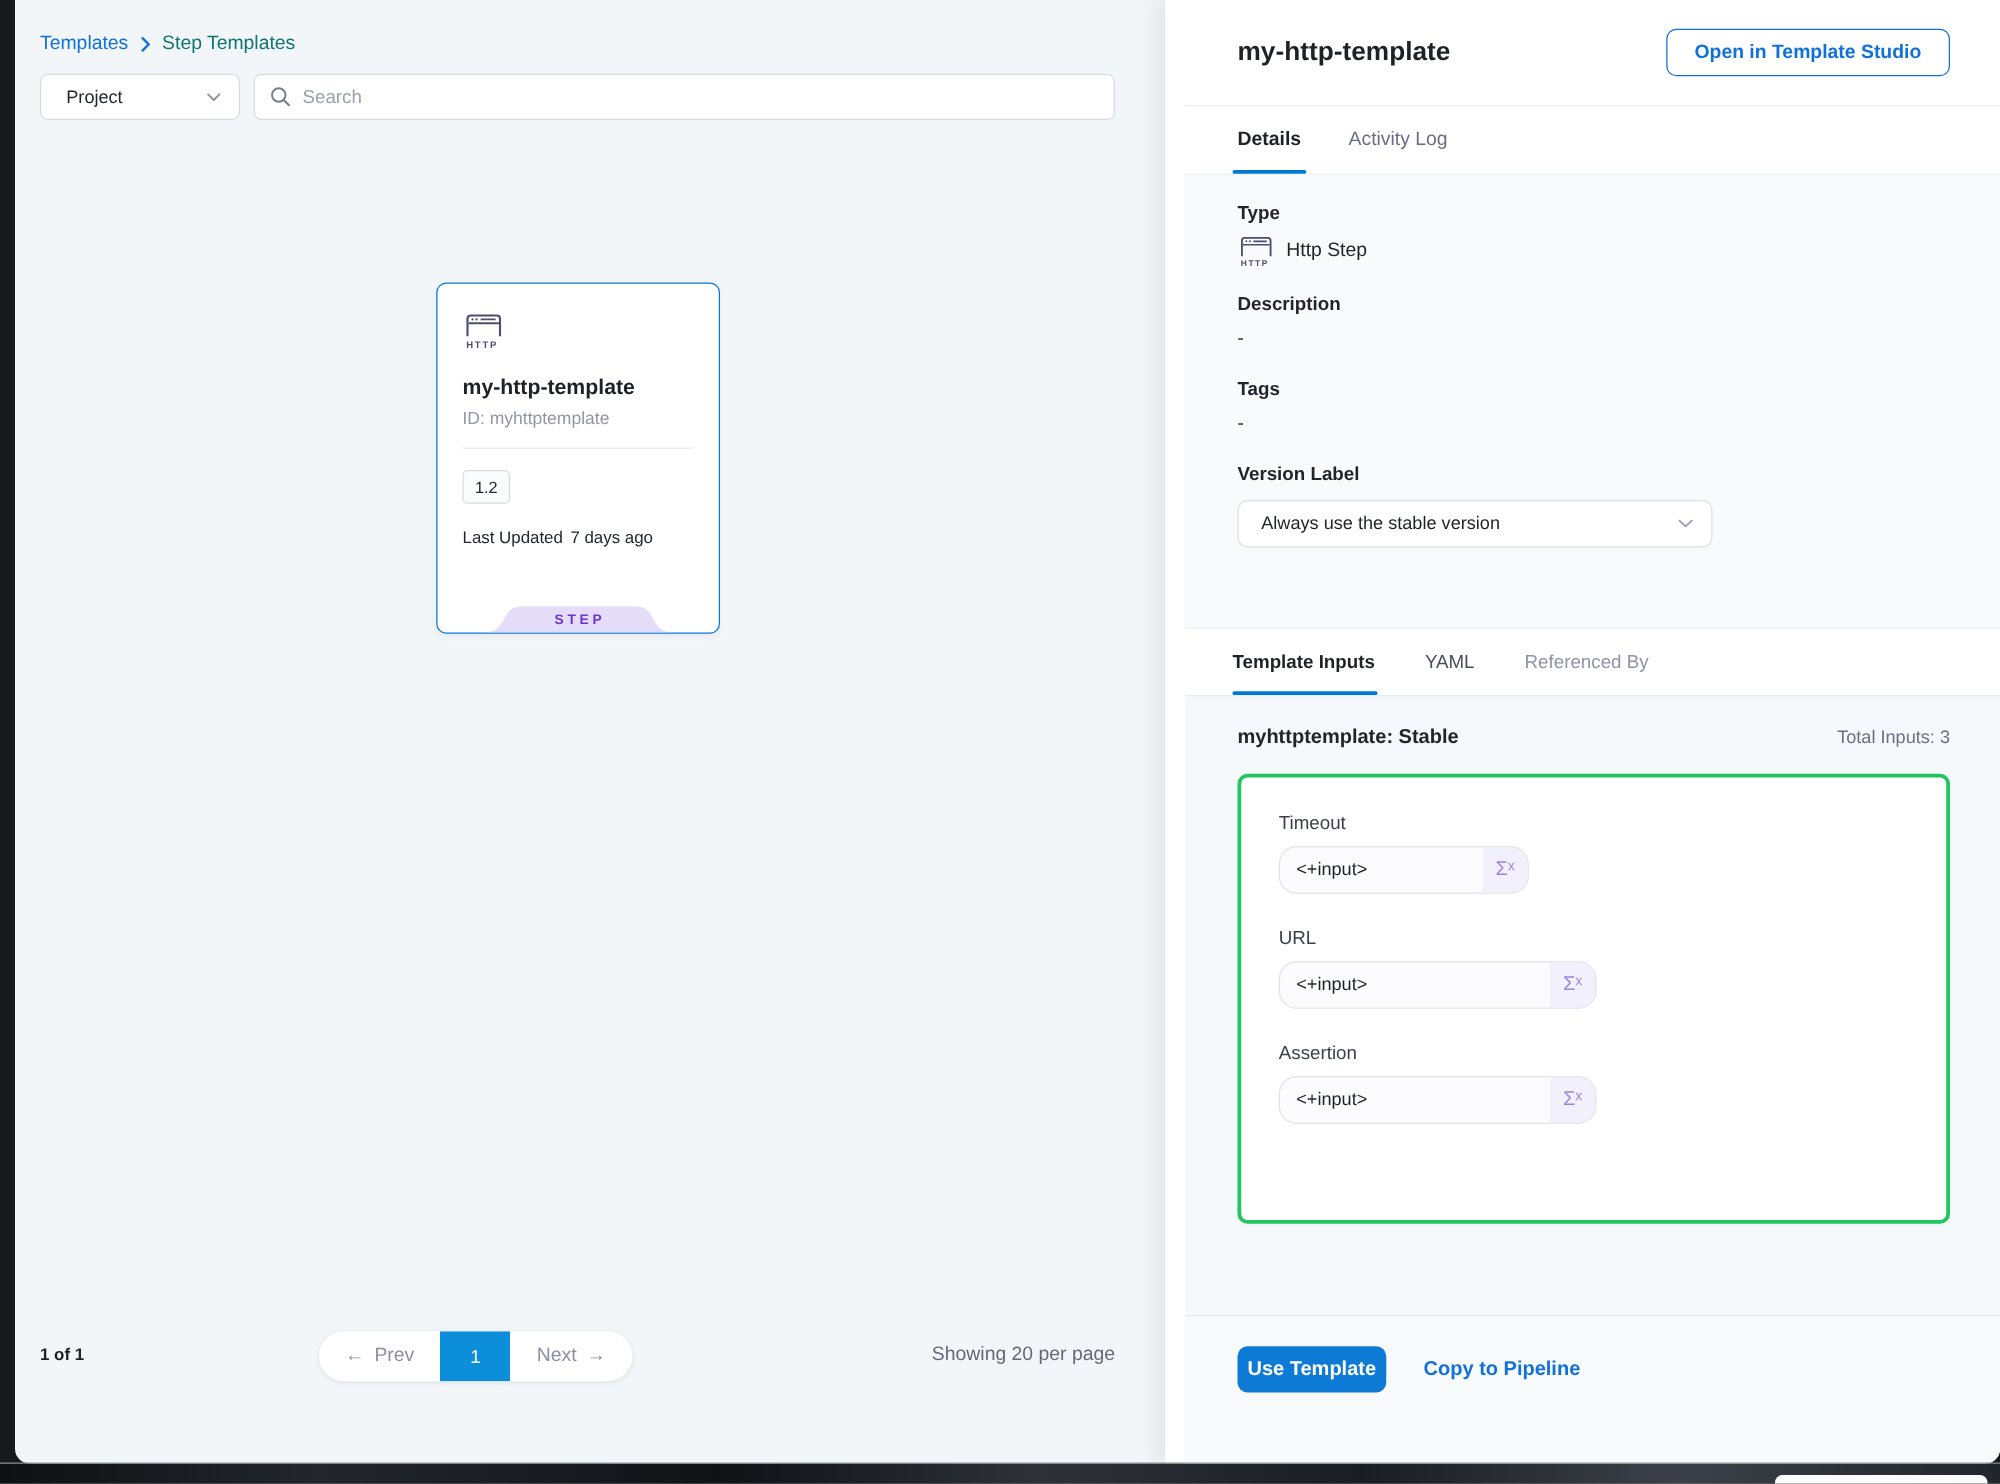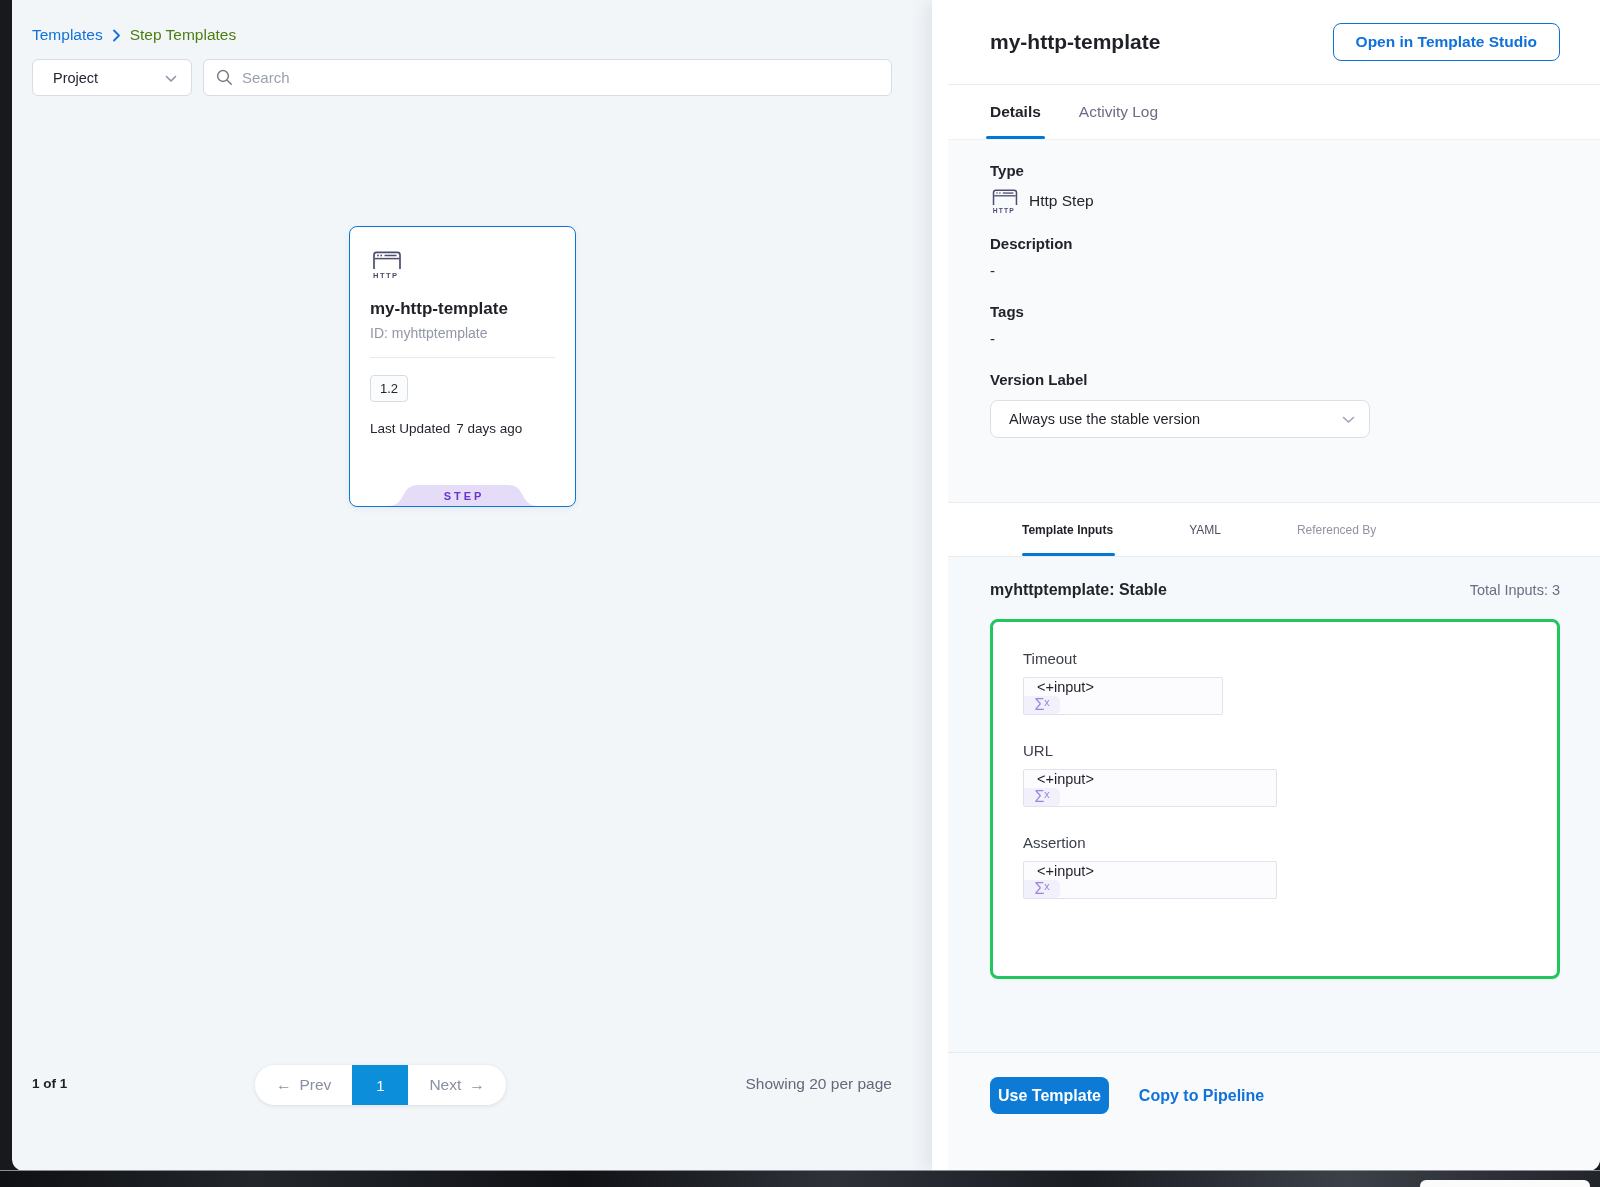--- a/index.html
+++ b/index.html
@@ -7,21 +7,21 @@
   .stage { position:relative; width:1600px; height:1187px; background:#17191d; }
 
   
   .app { position:absolute; top:0; left:12px; right:0; height:1171px; display:flex; border-radius:0 0 12px 12px; overflow:hidden; }
 
   
   .left-panel { position:relative; width:920px; height:100%; background:#f2f6f9; flex:0 0 920px; }
   .breadcrumb { display:flex; align-items:center; gap:9px; padding:26px 0 0 20px; font-size:15.5px; }
   .crumb-link { color:#0f71d9; cursor:pointer; }
   .crumb-sep { display:flex; align-items:center; }
-  .crumb-current { color:#4d7c0f;text-align:center; }
+  .crumb-current { color:#0f766e;text-align:center; }
 
   .controls { display:flex; gap:11px; margin:15px 40px 0 20px; }
   .scope-select { width:160px; height:37px; background:#fff; border:1px solid #d8dbe3; border-radius:6px;
     display:flex; align-items:center; justify-content:space-between; padding:0 14px 0 20px; cursor:pointer; }
   .scope-select .val { font-size:14.5px; color:#22262e; }
   .search-box { flex:1; height:37px; background:#fff; border:1px solid #d8dbe3; border-radius:6px;
     display:flex; align-items:center; padding:0 12px; gap:9px; }
   .search-box input { border:none; outline:none; flex:1; font-size:15px; color:#ec4899; font-family:inherit; background:transparent; }
   .search-box input::placeholder { color:#9aa0ac; }
 
@@ -73,36 +73,36 @@
   .details-section { height:363px; margin-left:16px; background:#f8fafc; border-top:1px solid #eef1f4; padding:22px 40px 0 42px; }
   .d-label { font-size:15px; font-weight:bold; color:#22242c; }
   .type-row { display:flex; align-items:center; gap:9px; margin:8px 0 20px; }
   .type-text { font-size:15.5px; color:#22242c; }
   .d-value { font-size:15px; color:#22272f; margin:10px 0 24px; }
   .version-select { margin-top:12px; width:380px; height:38px; background:#fff; border:1px solid #dcdfe8; border-radius:8px;
     display:flex; align-items:center; justify-content:space-between; padding:0 14px 0 18px; cursor:pointer; }
   .version-select .val { font-size:14.5px; color:#1f2127; }
 
   .subtabs-row { height:53px; display:flex; align-items:center; gap:40px; padding:0 40px 0 54px; background:#fff; }
-  .subtab { position:relative; height:100%; display:flex; align-items:center; font-size:12px; cursor:pointer;margin-left:36px; }
+  .subtab { position:relative; height:100%; display:flex; align-items:center; font-size:15px; cursor:pointer; }
   .subtab.active { color:#1f2127; font-weight:bold; }
   .subtab.active::after { content:""; position:absolute; left:0; right:-2px; bottom:0; height:3px; background:#0278d5; border-radius:2px; }
   .subtab.plain { color:#4c5060; }
   .subtab.muted { color:#9093a6; }
 
   .inputs-section { flex:1; margin-left:16px; background:#f6f9fb; border-top:1px solid #e8ecef; padding:24px 40px 0 42px; }
   .inputs-head { display:flex; align-items:center; justify-content:space-between; }
   .inputs-title { font-size:16px; font-weight:bold; color:#22242c; }
   .inputs-total { font-size:14.5px; color:#6b6d85; }
   .inputs-card { margin-top:20px; height:360px; background:#fff; border:3px solid #22c55e; border-radius:8px;
     box-shadow:0 1px 3px rgba(40,41,61,.04); padding:28px 30px; }
   .field { margin-bottom:27px; }
   .field-label { font-size:15px; color:#3c404d; }
   .input-row { margin-top:10px; height:38px; display:flex; align-items:stretch; background:#fcfcfe;
-    border:1px solid #e1e1ee; border-radius:2px; overflow:hidden; cursor:text;flex-direction:column; }
+    border:1px solid #e1e1ee; border-radius:14px; overflow:hidden; cursor:text; }
   .input-row.w-sm { width:200px; } .input-row.w-md { width:254px; }
   .input-val { flex:1; display:flex; align-items:center; padding-left:13px; font-size:14.5px; color:#1e2128; }
   .exp-btn { width:36px; background:#f2f0fb; display:flex; align-items:center; justify-content:center;
     font-size:16px; color:#9d83e4; cursor:pointer; border-radius:0 5px 5px 0; }
 
   .drawer-footer { height:119px; margin-left:16px; background:#f8fafb; border-top:1px solid #e7eaee;
     display:flex; align-items:flex-start; padding:24px 40px 0 42px; gap:30px; }
   .use-template-btn { height:37px; padding:0 8px; background:#0d7ad6; border:none; border-radius:8px;
     color:#fff; font-size:16px; font-weight:bold; display:flex; align-items:center; cursor:pointer; font-family:inherit; }
   .copy-link { font-size:16px; font-weight:bold; color:#0f71d9; line-height:37px; cursor:pointer; }

